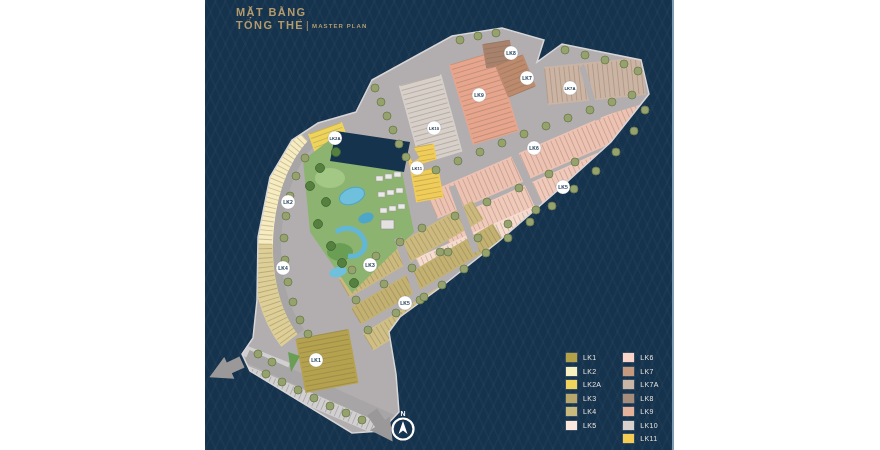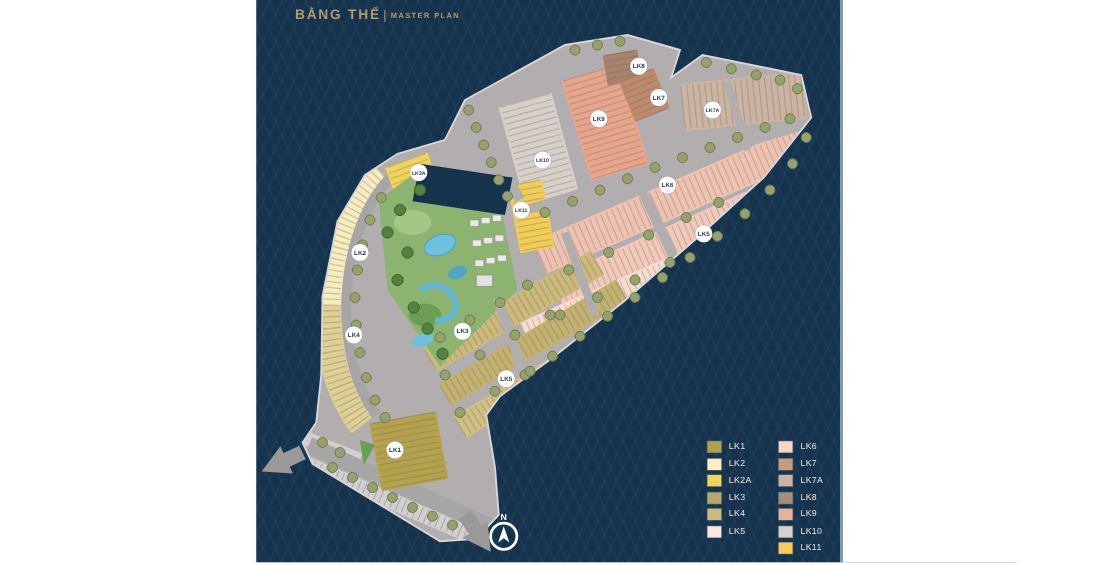--- a/index.html
+++ b/index.html
@@ -249,22 +249,23 @@
         </g>
         <g>
           <text x="403" y="416" text-anchor="middle" font-size="7" font-weight="bold" fill="#ffffff" font-family="&quot;Liberation Sans&quot;, sans-serif">N</text>
           <circle cx="403" cy="429" r="10.5" fill="none" stroke="#ffffff" stroke-width="2.2"></circle>
           <path d="M 403,421 L 398.5,434 L 403,430.5 L 407.5,434 Z" fill="#ffffff"></path>
         </g>
       </g>
   </svg>
 
   <div class="title">
+    <div class="t1">MẶT BẰNG</div>
     <div class="t2">
-      <span>BẰNG THỂ</span><span class="sep">|</span><span class="sub">MASTER PLAN</span>
+      <span>TỔNG THỂ</span><span class="sep">|</span><span class="sub">MASTER PLAN</span>
     </div>
   </div>
 
   <div class="legend" id="legend">
     <div class="legend-col" id="lcol1">
         <div class="legend-row">
           <span class="legend-swatch" style="background: rgb(179, 161, 72);"></span>
           <span class="legend-label">LK1</span>
         </div>
         <div class="legend-row">

